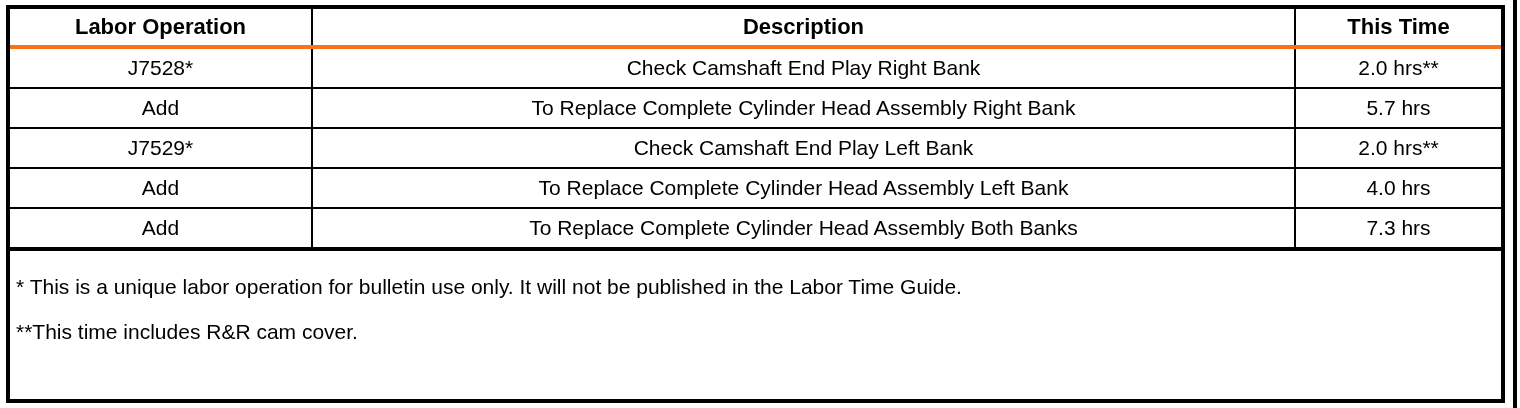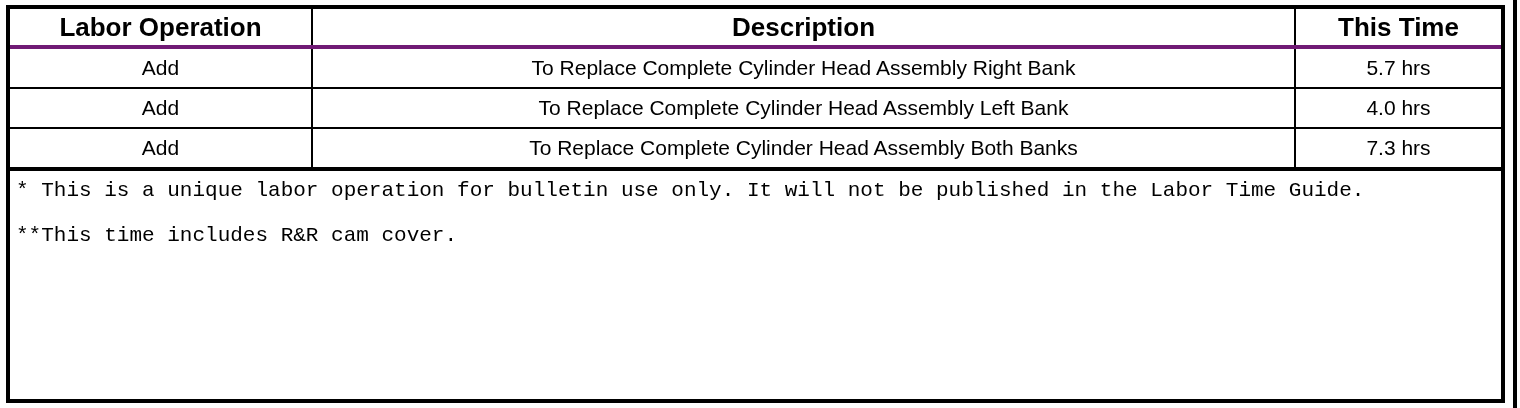--- a/index.html
+++ b/index.html
@@ -74,38 +74,37 @@
   table.grid th:first-child {
     border-left: none;
   }
   table.grid tr:first-child th {
     border-top: none;
   }
 
   
   tr.header-row th {
     font-weight: bold;
-    font-size: 26px;
+    font-size: 22px;
     height: 36px;
     line-height: 36px;
-    border-bottom: 4px solid #701a75;
+    border-bottom: 4px solid #f97316;
   }
 
   
   tr.footnote-row td {
     border-top: 4px solid #000000;
     border-left: none;
     text-align: left;
     vertical-align: top;
     height: auto;
     line-height: normal;
   }
   .footnotes {
-    padding: 7px 0 0 6px;
-    font-family: Liberation Mono, monospace;
+    padding: 23px 0 0 6px;
   }
   .footnote-line {
     font-size: 21px;
     line-height: 26px;
     white-space: nowrap;
     text-align: left;
   }
   .footnote-gap {
     height: 19px;
   }
@@ -126,23 +125,33 @@
       </colgroup>
       <thead>
         <tr class="header-row">
           <th>Labor Operation</th>
           <th>Description</th>
           <th>This Time</th>
         </tr>
       </thead>
       <tbody>
         <tr class="data-row">
+          <td>J7528*</td>
+          <td>Check Camshaft End Play Right Bank</td>
+          <td>2.0 hrs**</td>
+        </tr>
+        <tr class="data-row">
           <td>Add</td>
           <td>To Replace Complete Cylinder Head Assembly Right Bank</td>
           <td>5.7 hrs</td>
+        </tr>
+        <tr class="data-row">
+          <td>J7529*</td>
+          <td>Check Camshaft End Play Left Bank</td>
+          <td>2.0 hrs**</td>
         </tr>
         <tr class="data-row">
           <td>Add</td>
           <td>To Replace Complete Cylinder Head Assembly Left Bank</td>
           <td>4.0 hrs</td>
         </tr>
         <tr class="data-row">
           <td>Add</td>
           <td>To Replace Complete Cylinder Head Assembly Both Banks</td>
           <td>7.3 hrs</td>

